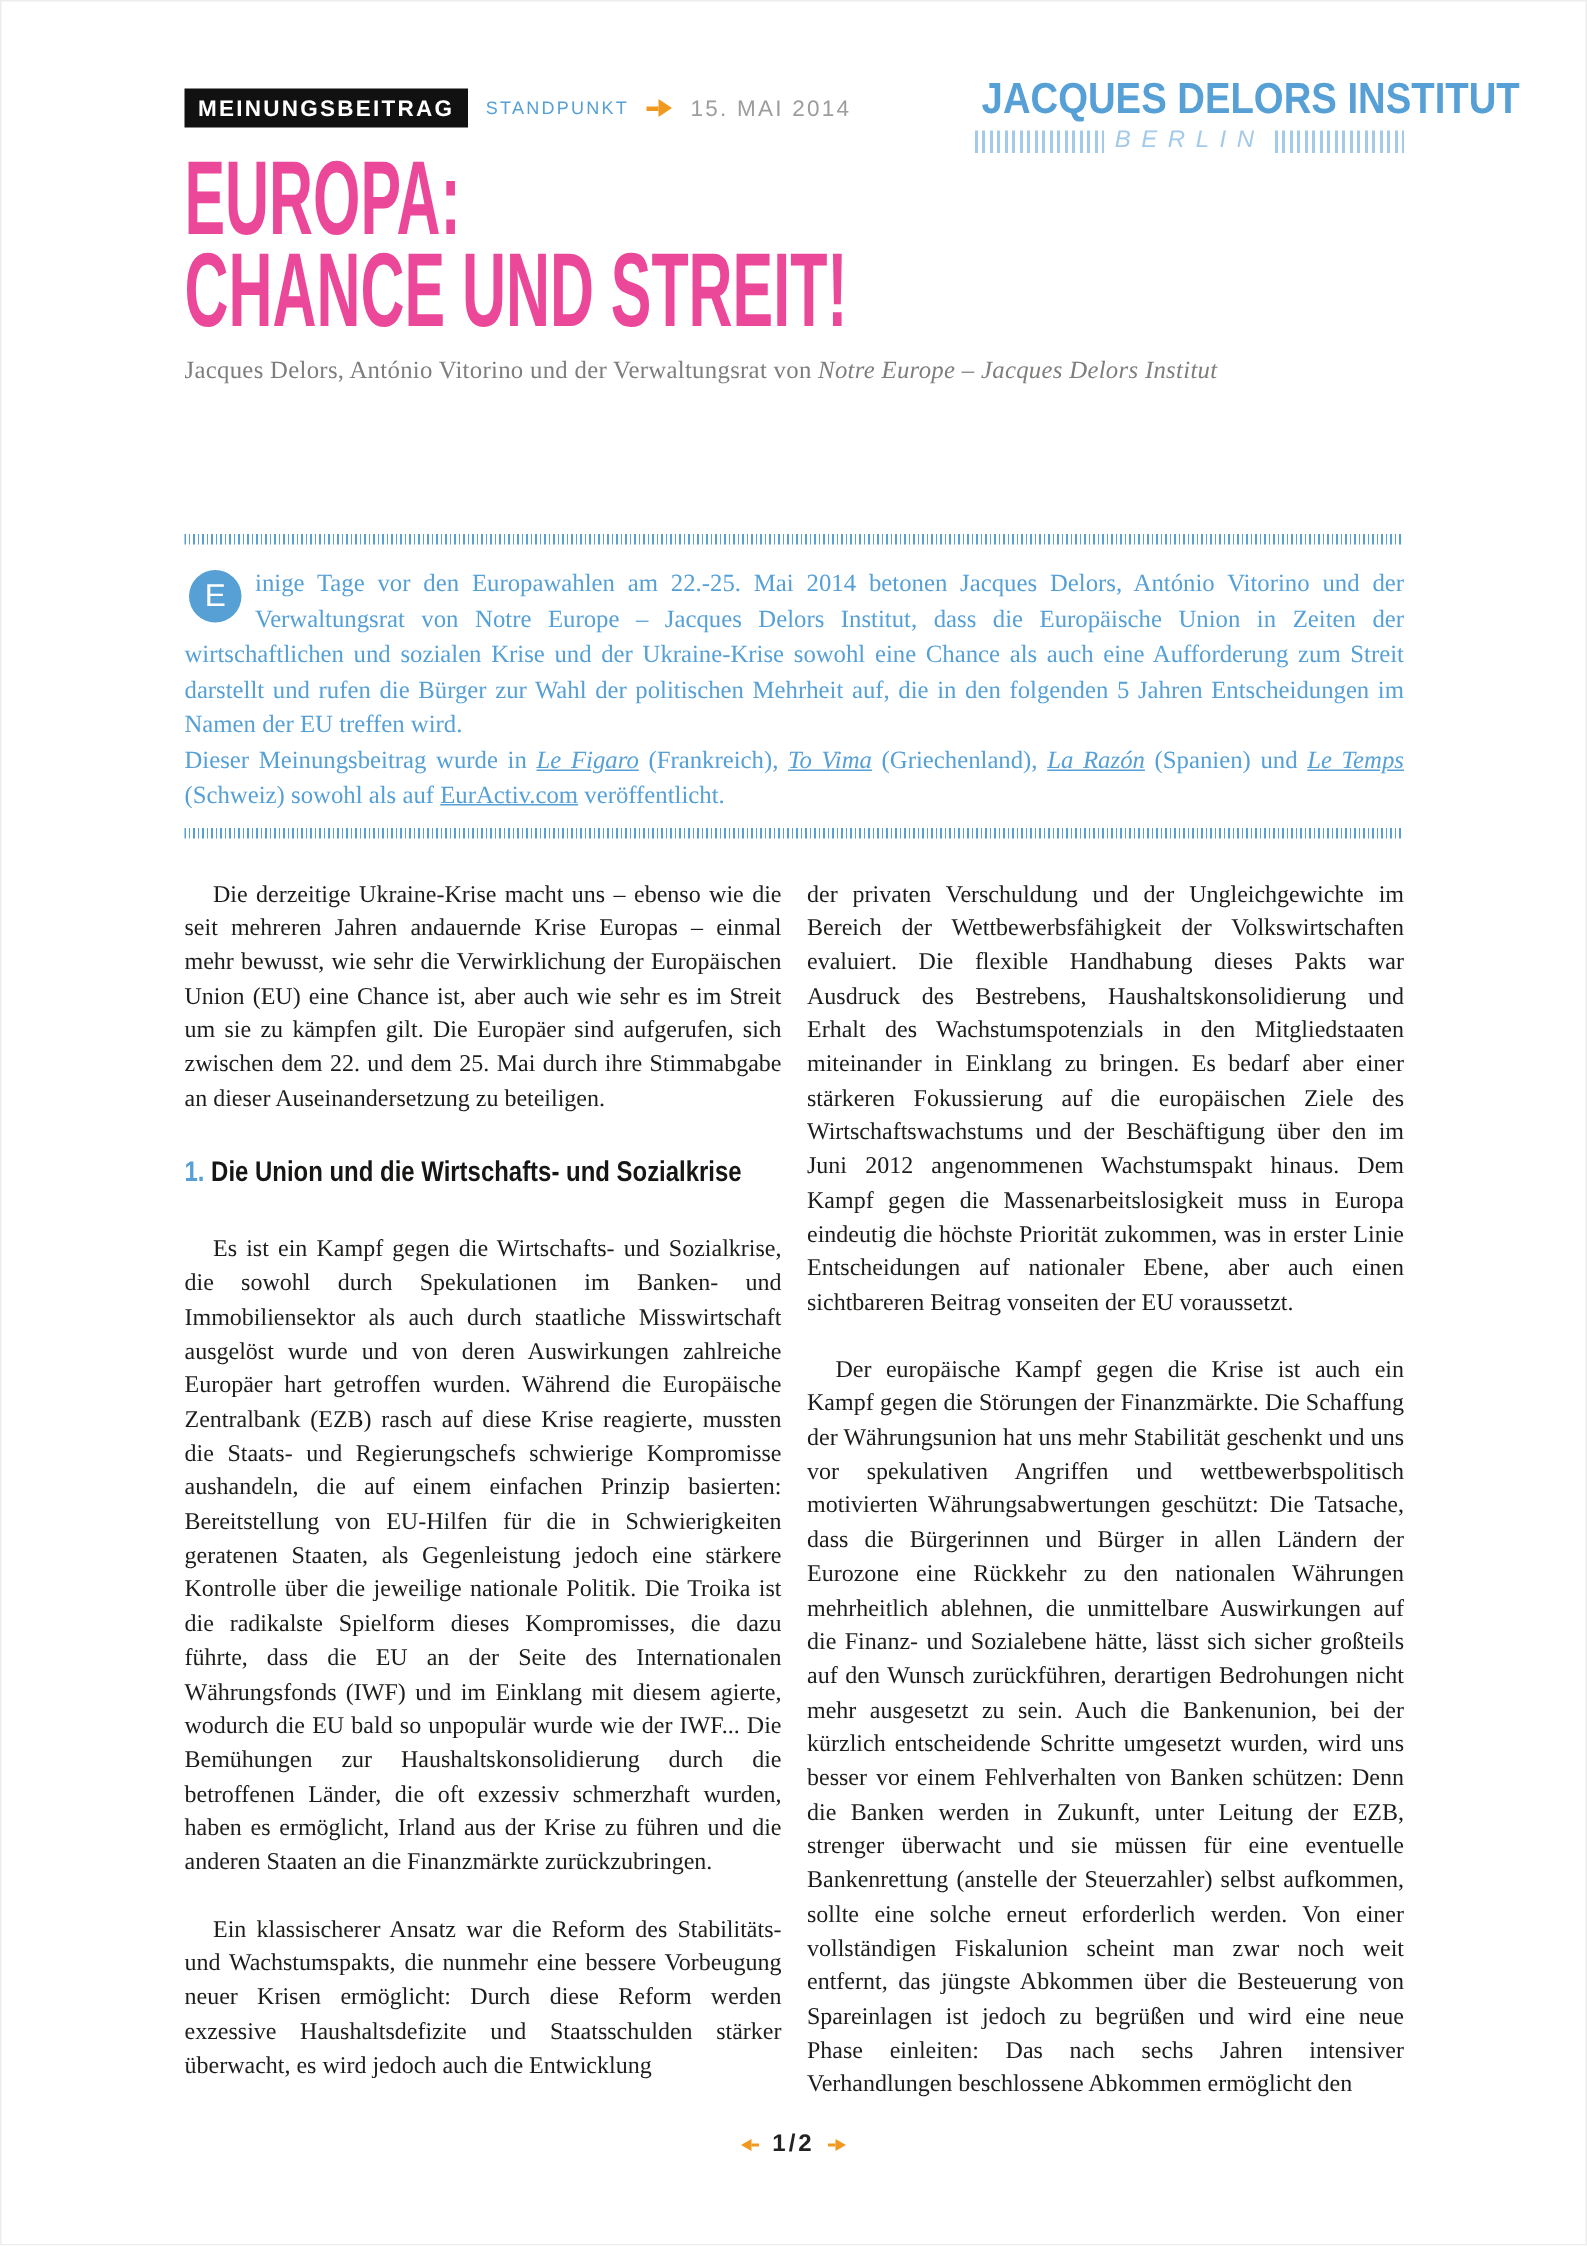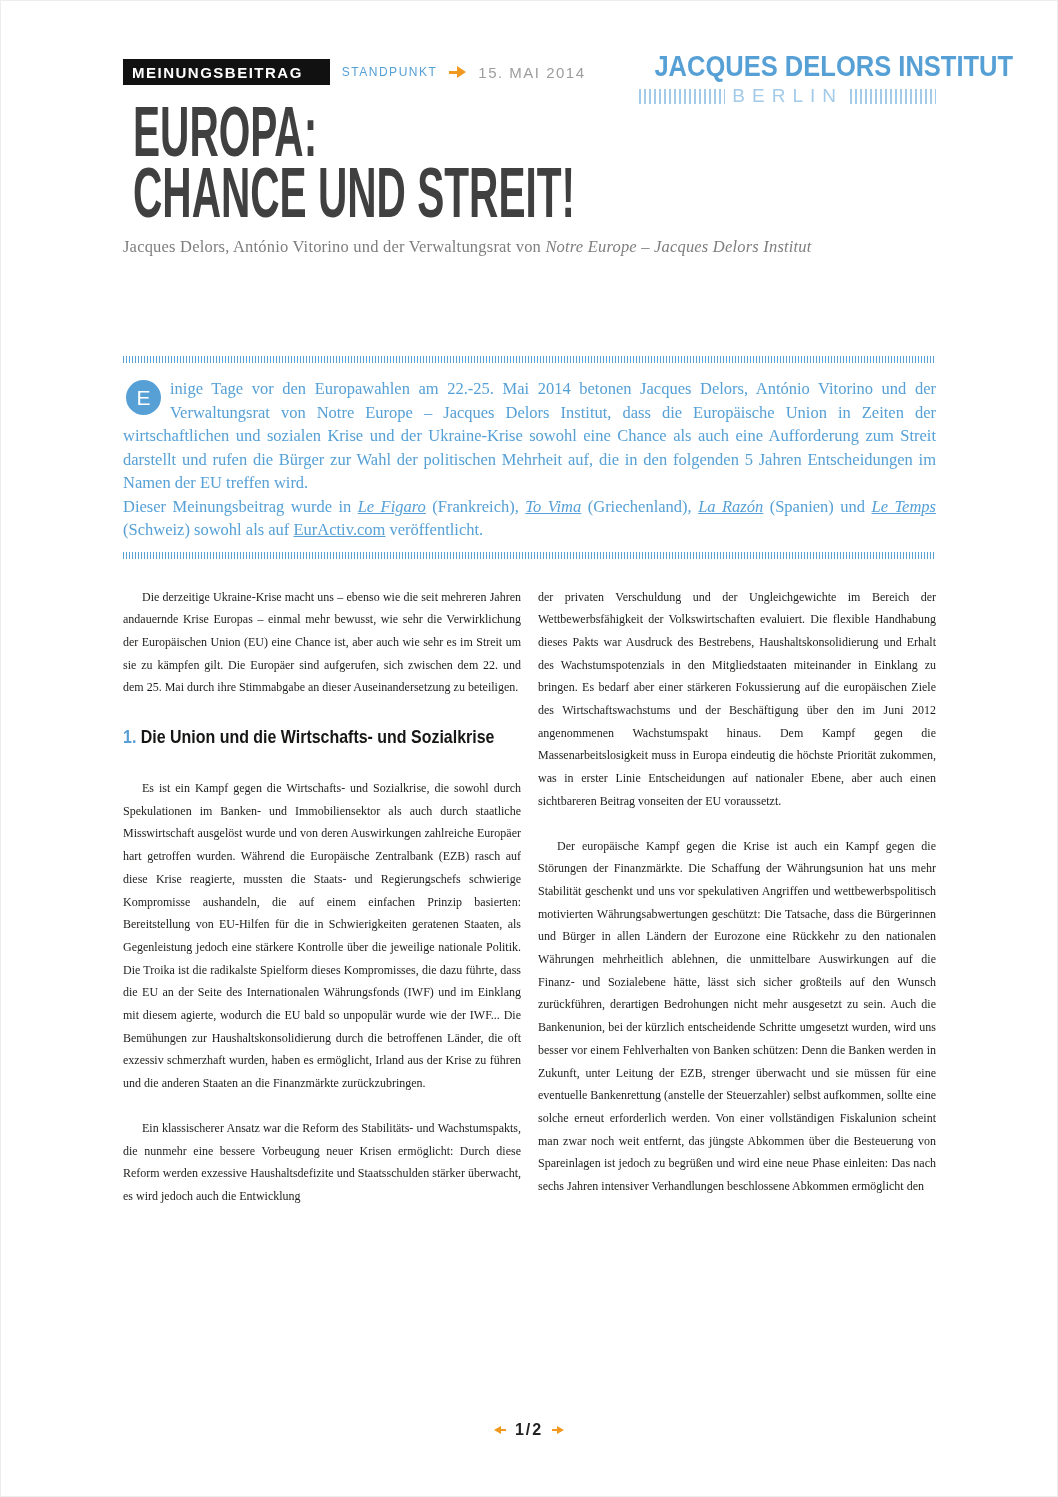--- a/index.html
+++ b/index.html
@@ -28,21 +28,21 @@
 
   
   .kicker-row{
     display:flex;align-items:center;gap:12px;
     font-family:"Liberation Sans", sans-serif;
     height:28px;
   }
   .badge{
     background:#111111;color:#ffffff;
     font-weight:bold;font-size:15px;letter-spacing:1.5px;
-    padding:5px 27px 4px 9px;
+    padding:5px 9px 4px 9px;
     white-space:nowrap;
   }
   .category{
     color:var(--blue);font-weight:normal;font-size:12px;letter-spacing:1.5px;
     white-space:nowrap;
   }
   .kicker-arrow{display:flex;align-items:center;}
   .kicker-arrow .tail{width:8px;height:3px;background:var(--orange);}
   .kicker-arrow .tri{
     width:0;height:0;
@@ -68,29 +68,30 @@
   .logo-line2{
     margin-top:2px;
     display:flex;align-items:center;justify-content:flex-end;gap:7px;
   }
   .logo-bars{
     width:86px;height:15px;
     background:repeating-linear-gradient(90deg, var(--light-blue) 0 2px, transparent 2px 5px);
   }
   .logo-berlin{
     color:var(--light-blue);
-    font-size:19px;letter-spacing:7px;font-weight:normal;
-    white-space:nowrap;
+    font-size:16px;letter-spacing:7px;font-weight:normal;
+    white-space:nowrap;
+    font-style:italic;
   }
 
   
   .title{
     margin-top:16px;
     font-family:"Liberation Sans", sans-serif;
-    font-weight:bold;color:#404040;margin-left:10px;
+    font-weight:bold;color:#ec4899;
   }
   .title-line{
     font-size:70px;line-height:61px;
     white-space:nowrap;
     transform:scaleX(0.58);transform-origin:0 50%;
   }
   .byline{
     margin-top:13px;
     font-size:16.5px;color:var(--gray-byline);
     letter-spacing:0.2px;
@@ -124,21 +125,21 @@
   }
   .intro-body .italic{font-style:italic;}
 
   
   .columns{
     margin-top:27px;
     display:flex;gap:17px;
   }
   .col{width:398px;}
   .body-paragraph{
-    font-size:12px;line-height:22.7px;
+    font-size:16px;line-height:22.7px;
     text-align:justify;
     color:var(--ink);
   }
   .body-paragraph + .body-paragraph{margin-top:22px;}
   .body-paragraph.indent{text-indent:19px;}
   .section-heading{
     margin:27px 0 29px 0;
     font-family:"Liberation Sans", sans-serif;
     font-weight:bold;font-size:19px;color:#161615;
     white-space:nowrap;

